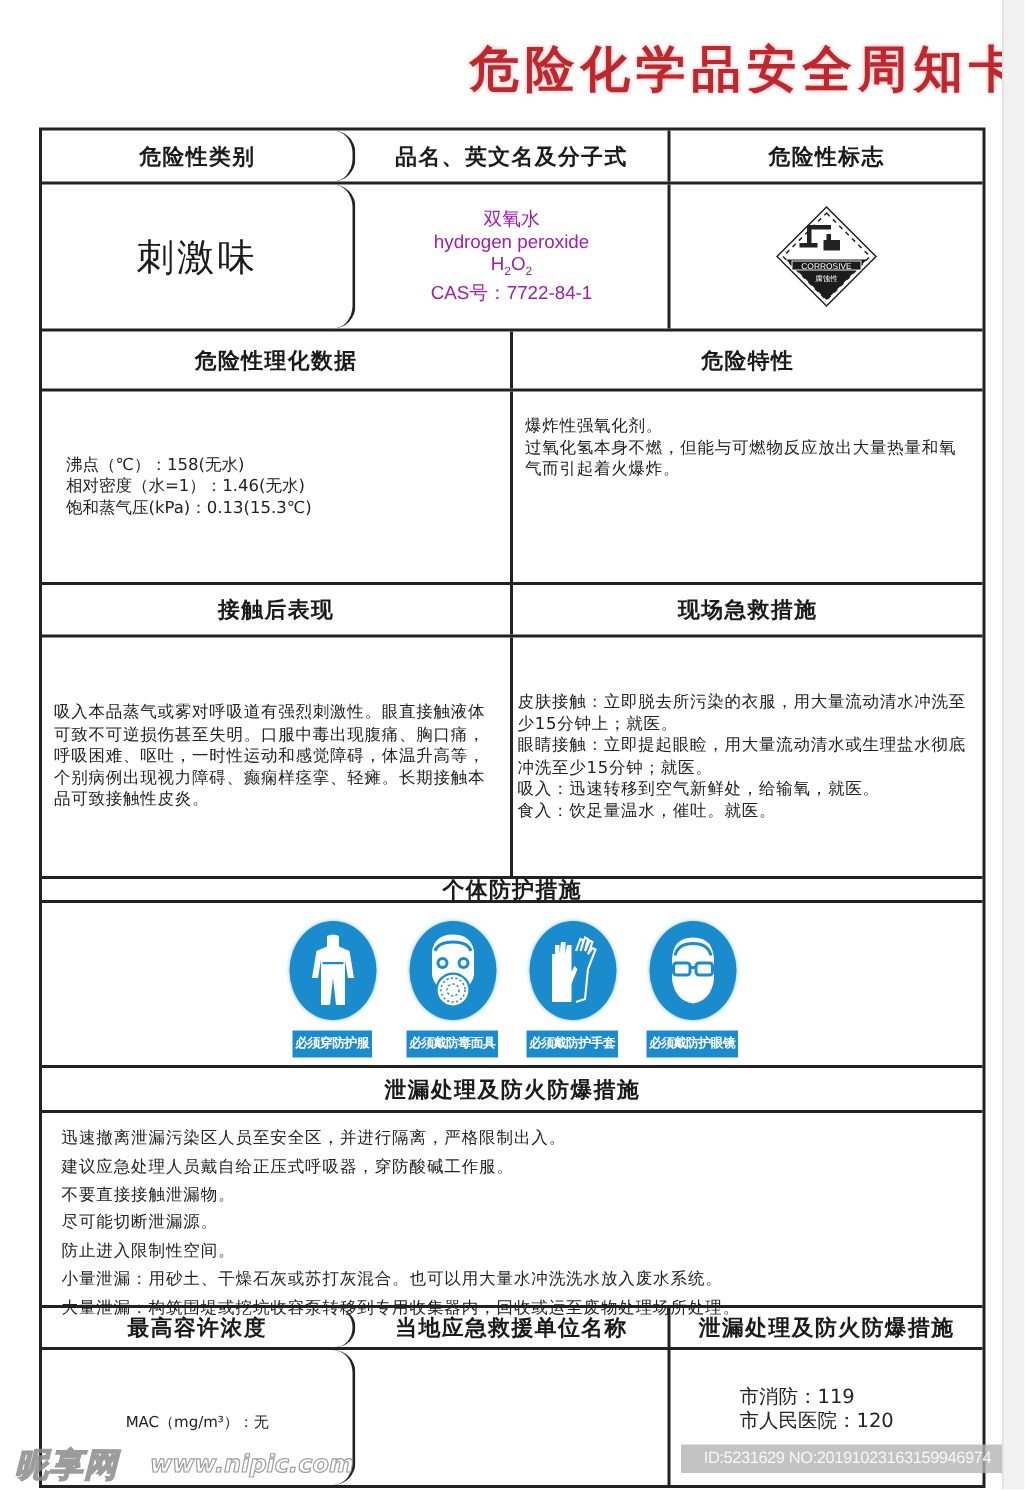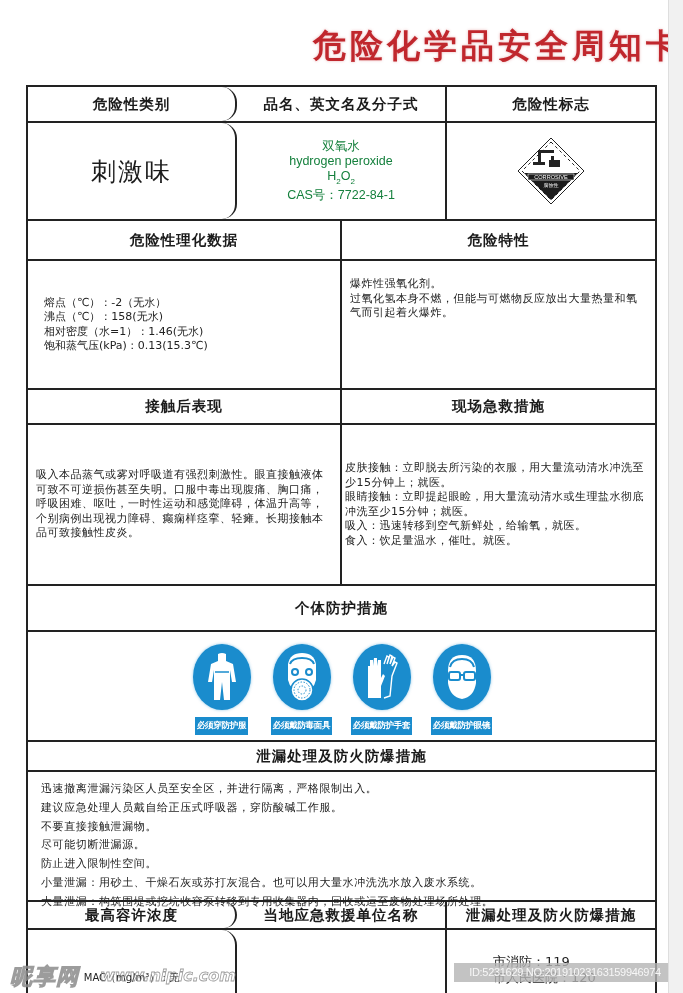--- a/index.html
+++ b/index.html
@@ -33,34 +33,34 @@
       font-weight: bold; font-size: 14.5px; color: #1b1b1b; letter-spacing: 1px;
     }
     .c3a { width: 209px; border-radius: 15px; } .c3b { width: 210px; } .c3c { flex: 1; }
     .c2a { width: 314px; } .c2b { flex: 1; }
     .h-r1 { height: 34px; }
     .b-r1 { height: 96px; }
     .h-r2 { height: 38px; }
     .b-r2 { height: 127px; }
     .h-r3 { height: 33px; }
     .b-r3 { height: 159px; }
-    .h-r4 { height: 44px; }
+    .h-r4 { height: 14px; }
     .b-r4 { height: 108px; }
     .h-r5 { height: 28px; }
     .b-r5 { height: 128px; }
     .h-r6 { height: 26px; }
     .b-r6 { height: 90px; }
 
     .cat {
       display: flex; align-items: center; justify-content: center;
       font-size: 25px; color: #1b1b1b; letter-spacing: 2px;
     }
     .nameblk {
       display: flex; flex-direction: column; align-items: center; justify-content: center;
-      font-family: "Liberation Sans", sans-serif; font-size: 12.5px; line-height: 15px; color: #15803d;
+      font-family: "Liberation Sans", sans-serif; font-size: 12.5px; line-height: 15px; color: #a21caf;
     }
     .nameblk sub { font-size: 8px; }
     .signwrap { display: flex; align-items: center; justify-content: center; }
 
     .txt { font-size: 11px; line-height: 14.5px; color: #222; padding-left: 8px; padding-right: 4px; }
     .vc { display: flex; flex-direction: column; justify-content: center; }
     .txt p { white-space: nowrap; }
     .wrap p { white-space: normal; }
     .leak { padding: 8px 10px 0 13px; font-size: 11px; line-height: 18.8px; letter-spacing: 0.6px; }
 
@@ -133,21 +133,20 @@
       </div>
     </div>
 
     <div class="row">
       <div class="cell c2a hdr h-r2">危险性理化数据</div>
       <div class="cell c2b hdr h-r2">危险特性</div>
     </div>
 
     <div class="row">
       <div class="cell c2a txt vc b-r2" style="padding-left:16px;">
-        <p>熔点（℃）：-2（无水）</p>
         <p>沸点（℃）：158(无水)</p>
         <p>相对密度（水=1）：1.46(无水)</p>
         <p>饱和蒸气压(kPa)：0.13(15.3℃)</p>
       </div>
       <div class="cell c2b txt wrap b-r2" style="padding-top:16px; padding-right:14px; letter-spacing:0.5px;">
         <p>爆炸性强氧化剂。</p>
         <p>过氧化氢本身不燃，但能与可燃物反应放出大量热量和氧气而引起着火爆炸。</p>
       </div>
     </div>
 

